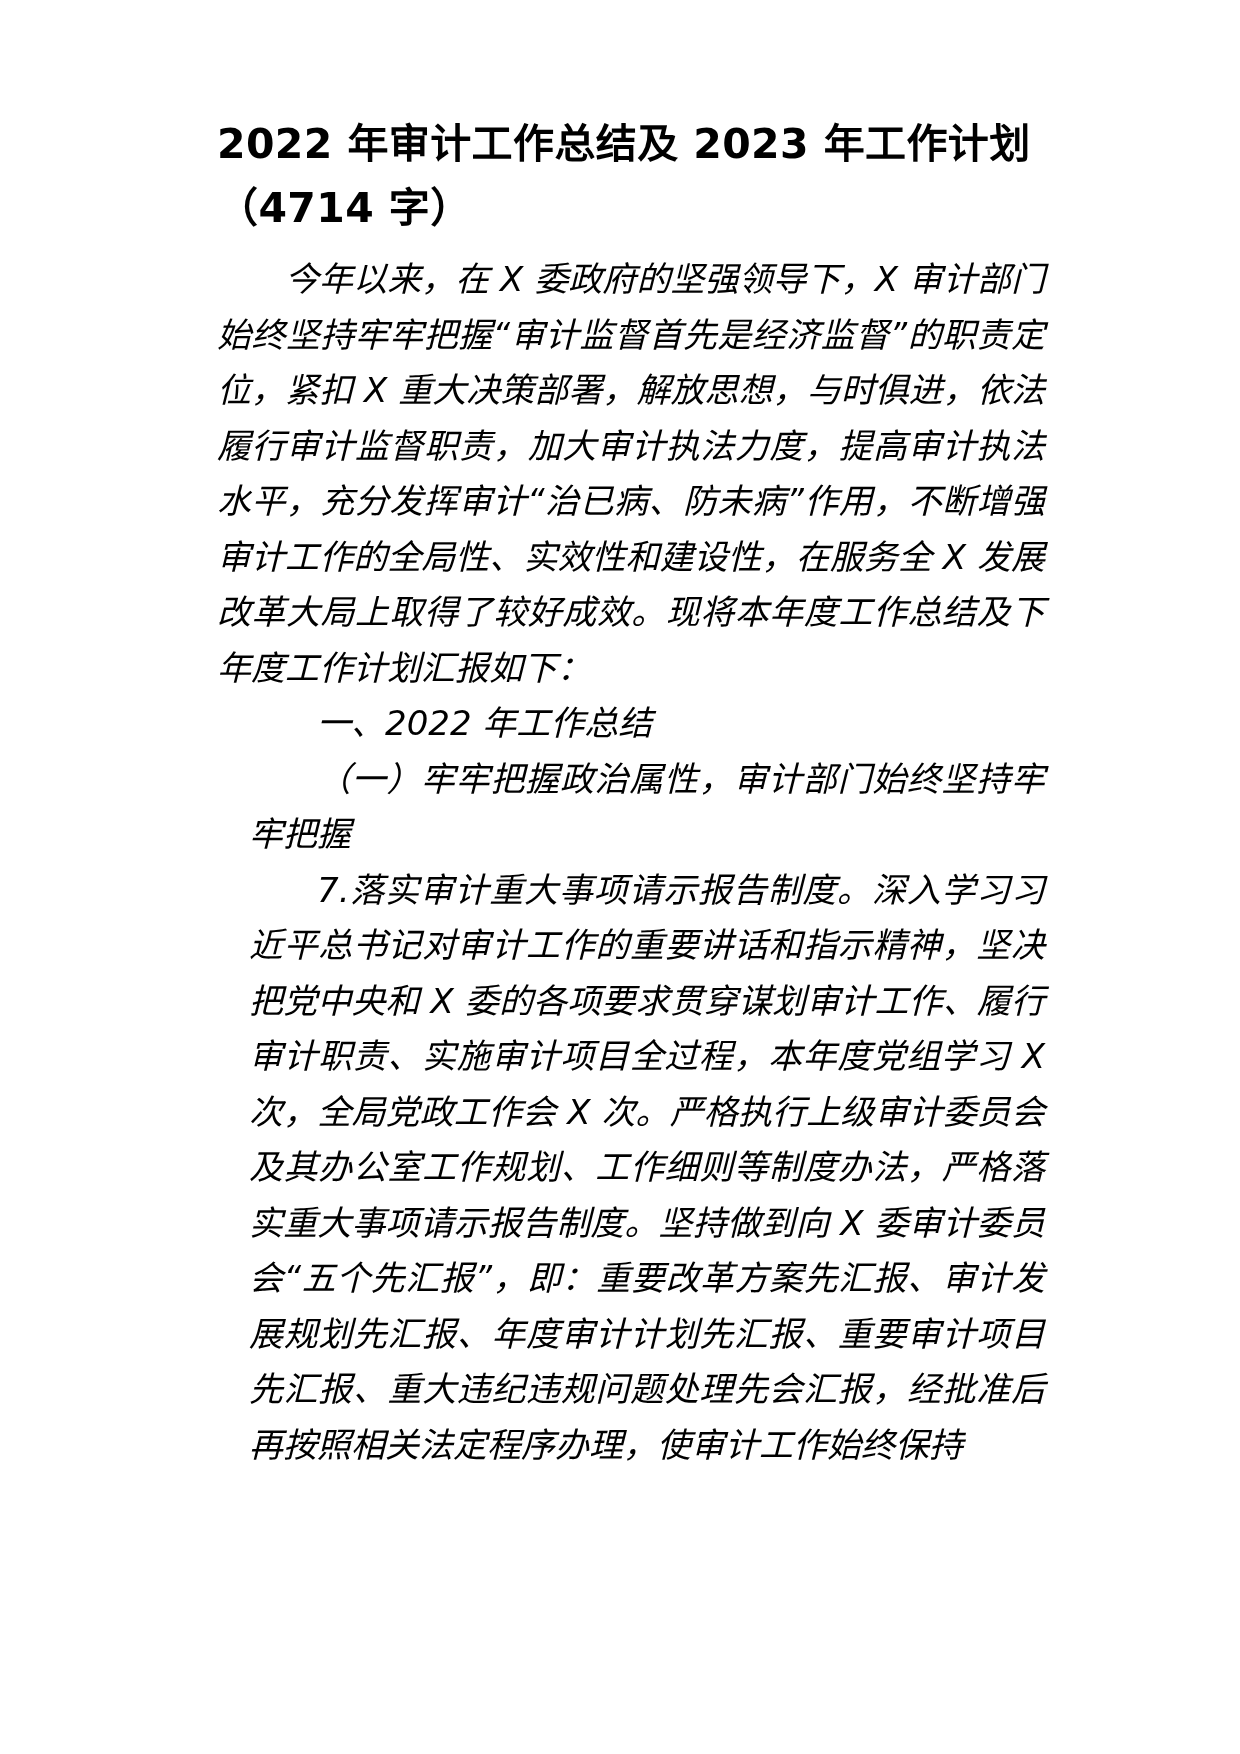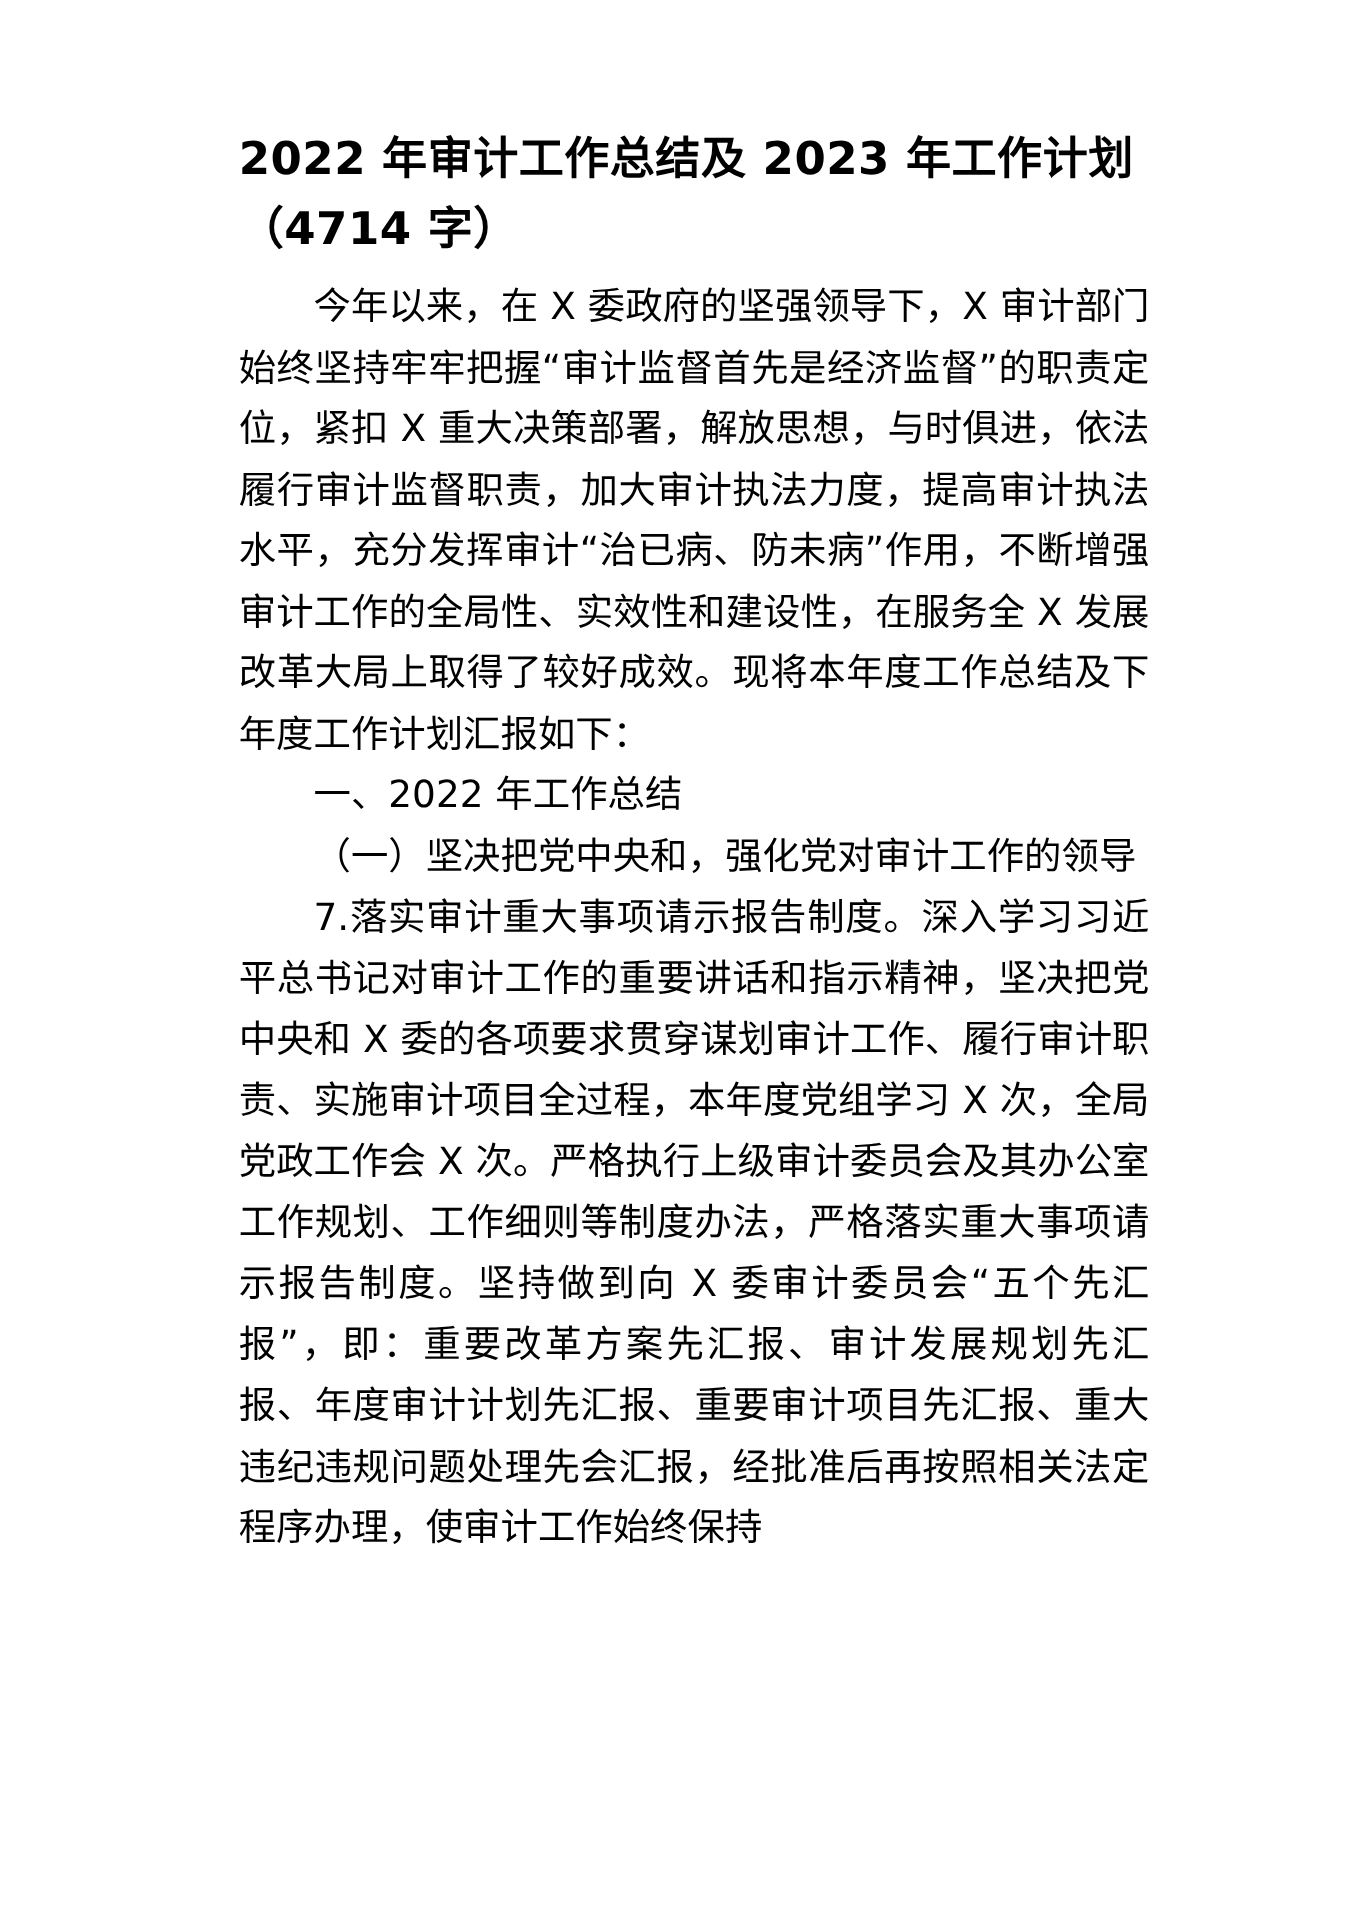--- a/index.html
+++ b/index.html
@@ -40,39 +40,41 @@
     font-size: 34px;
     line-height: 55.5px;
     text-align: justify;
     text-align-last: left;
     text-justify: inter-character;
     margin: 0;
     padding: 0;
     text-indent: 2em;
     word-break: break-all;
     letter-spacing: 0;
+    font-style: italic;
   }
   .para + .para {
     margin-top: 0;
+    margin-left: 32px;
   }
   .para.heading-l1,
   .para.heading-l2 {
     text-indent: 2em;
   }
 </style>
 </head>
 <body>
 
 <div class="page">
   <div class="page-body">
 
     <h1 class="doc-title">2022 年审计工作总结及 2023 年工作计划（4714 字）</h1>
 
     <p class="para">今年以来，在 X 委政府的坚强领导下，X 审计部门始终坚持牢牢把握“审计监督首先是经济监督”的职责定位，紧扣 X 重大决策部署，解放思想，与时俱进，依法履行审计监督职责，加大审计执法力度，提高审计执法水平，充分发挥审计“治已病、防未病”作用，不断增强审计工作的全局性、实效性和建设性，在服务全 X 发展改革大局上取得了较好成效。现将本年度工作总结及下年度工作计划汇报如下：</p>
 
     <p class="para heading-l1">一、2022 年工作总结</p>
 
-    <p class="para heading-l2">（一）坚决把党中央和，强化党对审计工作的领导</p>
+    <p class="para heading-l2">（一）牢牢把握政治属性，审计部门始终坚持牢牢把握</p>
 
     <p class="para">7.落实审计重大事项请示报告制度。深入学习习近平总书记对审计工作的重要讲话和指示精神，坚决把党中央和 X 委的各项要求贯穿谋划审计工作、履行审计职责、实施审计项目全过程，本年度党组学习 X 次，全局党政工作会 X 次。严格执行上级审计委员会及其办公室工作规划、工作细则等制度办法，严格落实重大事项请示报告制度。坚持做到向 X 委审计委员会“五个先汇报”，即：重要改革方案先汇报、审计发展规划先汇报、年度审计计划先汇报、重要审计项目先汇报、重大违纪违规问题处理先会汇报，经批准后再按照相关法定程序办理，使审计工作始终保持</p>
 
   </div>
 </div>
 
 </body></html>

